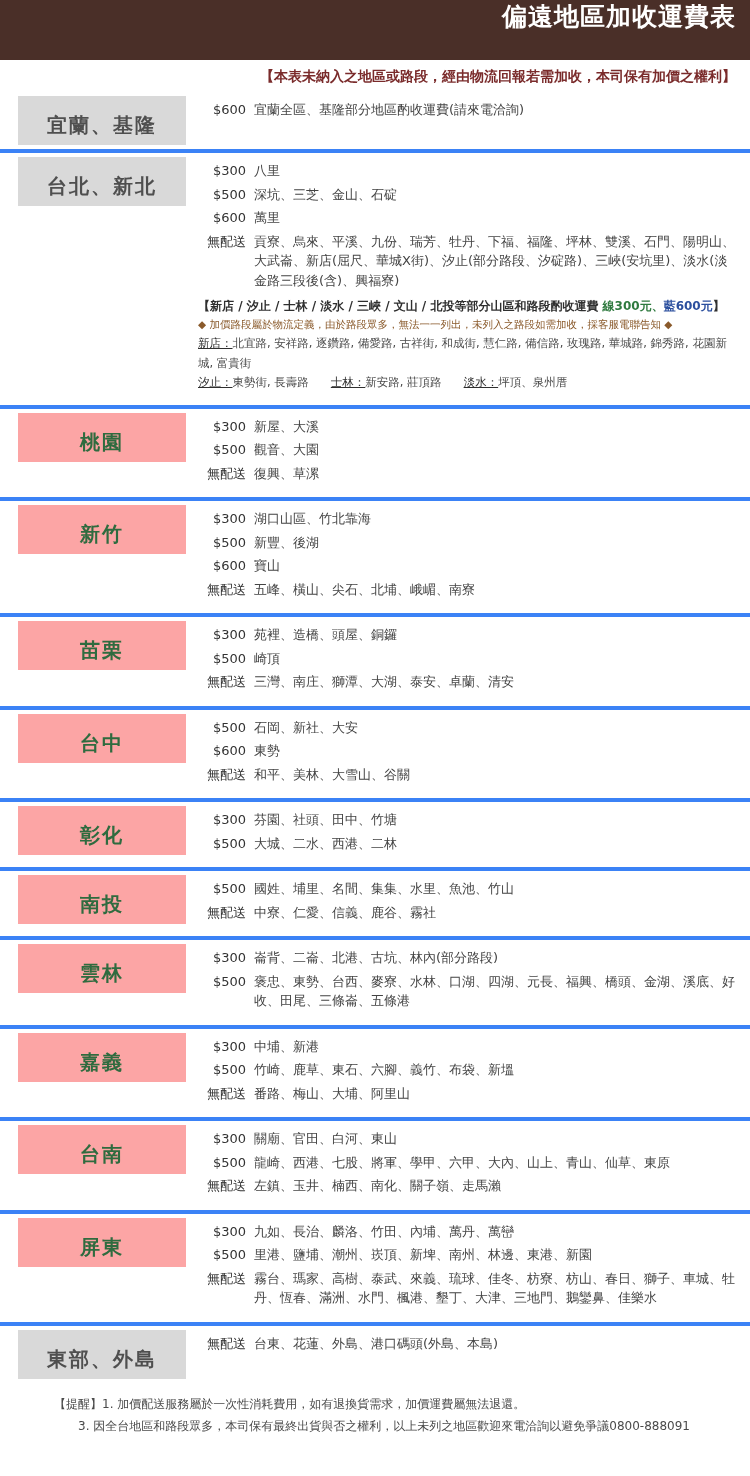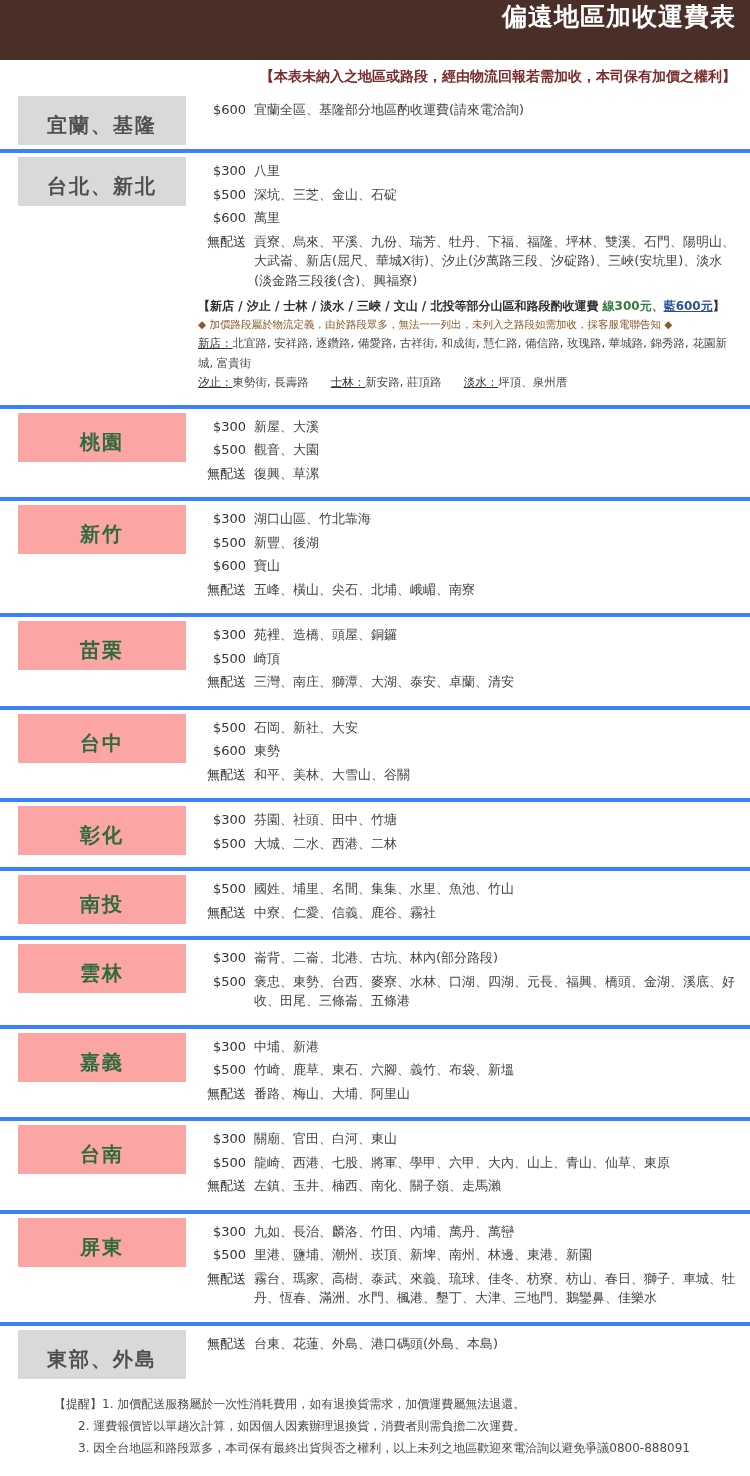--- a/index.html
+++ b/index.html
@@ -86,21 +86,21 @@
     margin: 6px 0 2px 6px;
     font-size: 11.5px;
     color: #555;
     line-height: 1.7;
   }
   .note-head {
     color: #2f2f2f;
     font-weight: bold;
     font-size: 12px;
   }
-  .note-head .blue { color: #2b4f9e; text-decoration: underline; }
+  .note-head .blue { color: #2b4f9e; }
   .note-head .green { color: #2f7a3f; }
   .note-sub {
     color: #8a5a2b;
     font-size: 10.5px;
   }
   .note-detail { font-size: 11.5px; color: #4a4a4a; }
   .note-detail .lbl { color: #2f2f2f; text-decoration: underline; }
   .gap { display: inline-block; width: 22px; }
 
   
@@ -151,21 +151,21 @@
             <div class="line">
               <span class="price">$500</span>
               <span class="items">深坑、三芝、金山、石碇</span>
             </div>
             <div class="line">
               <span class="price">$600</span>
               <span class="items">萬里</span>
             </div>
             <div class="line">
               <span class="price nodeliver">無配送</span>
-              <span class="items">貢寮、烏來、平溪、九份、瑞芳、牡丹、下福、福隆、坪林、雙溪、石門、陽明山、大武崙、新店(屈尺、華城X街)、汐止(汐萬路三段、汐碇路)、三峽(安坑里)、淡水(淡金路三段後(含)、興福寮)</span>
+              <span class="items">貢寮、烏來、平溪、九份、瑞芳、牡丹、下福、福隆、坪林、雙溪、石門、陽明山、大武崙、新店(屈尺、華城X街)、汐止(部分路段、汐碇路)、三峽(安坑里)、淡水(淡金路三段後(含)、興福寮)</span>
             </div>
             <div class="note-block">
               <div class="note-head"><span>【新店 / 汐止 / 士林 / 淡水 / 三峽 / 文山 / 北投等部分山區和路段酌收運費 </span><span class="green">線300元、</span><span class="blue">藍600元</span><span>】</span></div>
               <div class="note-sub">◆ 加價路段屬於物流定義，由於路段眾多，無法一一列出，未列入之路段如需加收，採客服電聯告知 ◆</div>
               <div class="note-detail"><span class="lbl">新店：</span><span>北宜路, 安祥路, 逐鑽路, 備愛路, 古祥街, 和成街, 慧仁路, 備信路, 玫瑰路, 華城路, 錦秀路, 花園新城, 富貴街</span></div>
               <div class="note-detail"><span class="lbl">汐止：</span><span>東勢街, 長壽路</span><span class="gap"></span><span class="lbl">士林：</span><span>新安路, 莊頂路</span><span class="gap"></span><span class="lbl">淡水：</span><span>坪頂、泉州厝</span></div>
             </div>
           </td>
         </tr>
         <tr class="row rowsep">
@@ -359,17 +359,16 @@
               <span class="price nodeliver">無配送</span>
               <span class="items">台東、花蓮、外島、港口碼頭(外島、本島)</span>
             </div>
           </td>
         </tr>
       </tbody>
   </table>
 
   <div class="footer">
     <div class="f1">【提醒】1. 加價配送服務屬於一次性消耗費用，如有退換貨需求，加價運費屬無法退還。</div>
-    <div class="f2">2. 運費報價皆以單趟次計算，如因個人因素辦理退換貨，消費者則需負擔二次運費。</div>
     <div class="f3">3. 因全台地區和路段眾多，本司保有最終出貨與否之權利，以上未列之地區歡迎來電洽詢以避免爭議0800-888091</div>
   </div>
 
 </div>
 
 </body></html>

